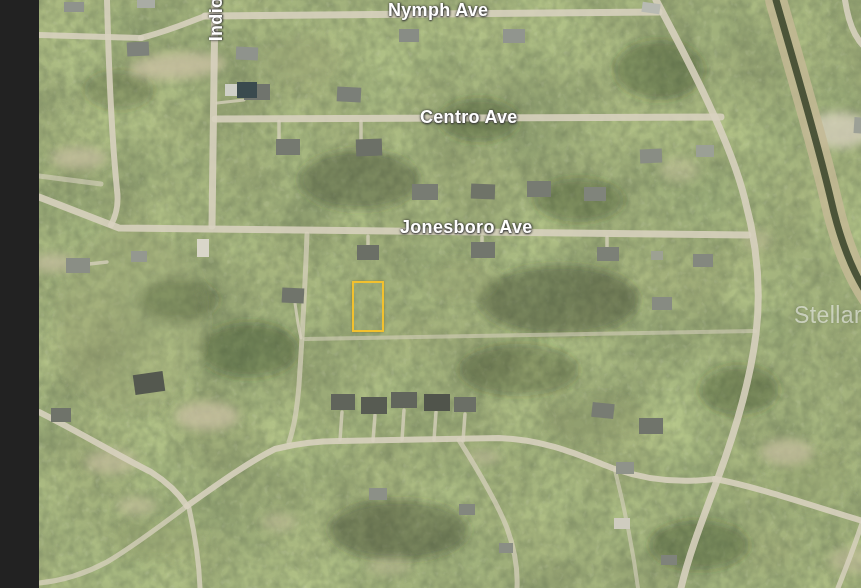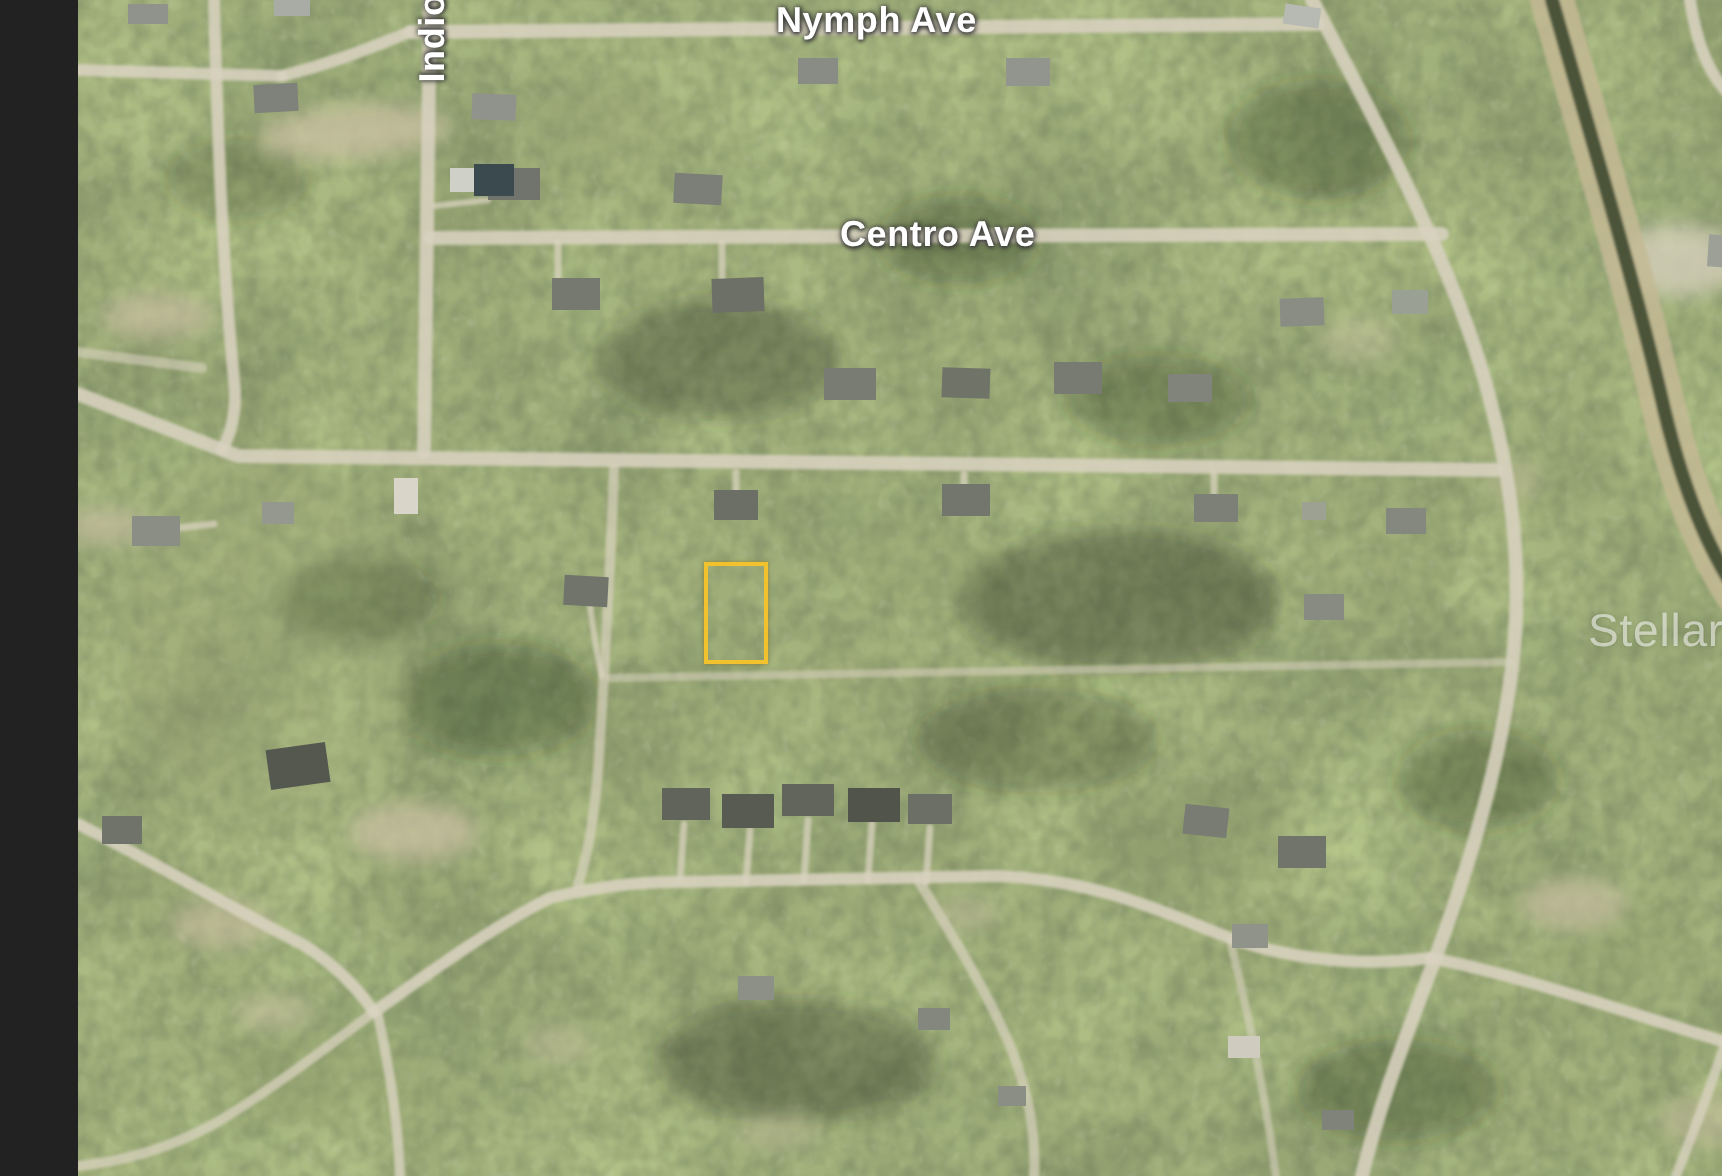--- a/index.html
+++ b/index.html
@@ -200,17 +200,18 @@
       <rect x="575" y="518" width="16" height="11" fill="#cfccbf"></rect>
       <rect x="460" y="543" width="14" height="10" fill="#8a8e85"></rect>
       <rect x="622" y="555" width="16" height="10" fill="#7f837a"></rect>
     </g>
   </svg>
 
   <div class="parcel"></div>
 
   <div class="street-label lbl-nymph">Nymph Ave</div>
   <div class="street-label lbl-centro">Centro Ave</div>
+  <div class="street-label lbl-jonesboro">Jonesboro Ave</div>
   <div class="street-label lbl-indio">Indio</div>
 
   <div class="watermark">StellarMLS</div>
 
 </div>
 
 </body></html>

